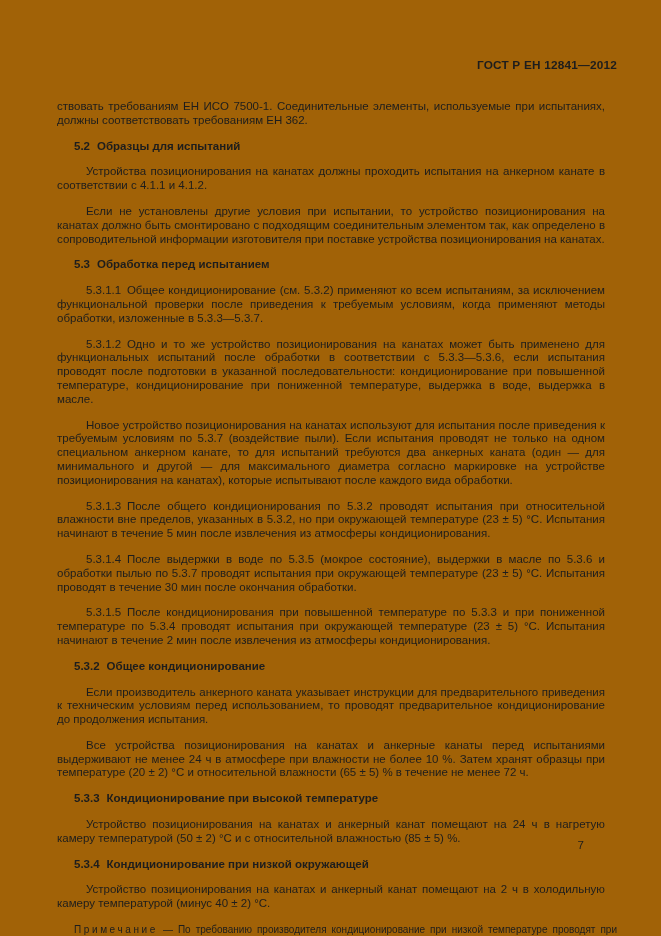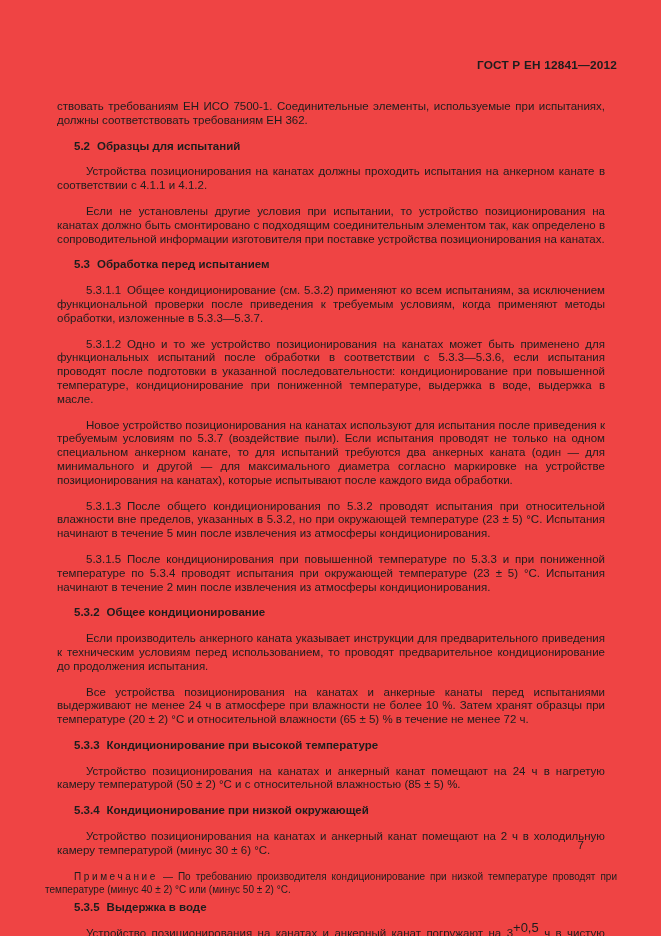--- a/index.html
+++ b/index.html
@@ -4,21 +4,21 @@
 <style>
   html, body {
     margin: 0;
     padding: 0;
     background: #ffffff;
   }
   .page {
     position: relative;
     width: 661px;
     height: 936px;
-    background: #ef4444;
+    background: #a16207;
     font-family: "Liberation Sans", sans-serif;
     color: #1d1d1d;
     overflow: hidden;
   }
   .doc-header {
     position: absolute;
     top: 58px;
     right: 44px;
     font-size: 11.8px;
     font-weight: bold;
@@ -92,34 +92,35 @@
     <p>Устройства позиционирования на канатах должны проходить испытания на анкерном канате в соответствии с 4.1.1 и 4.1.2.</p>
     <p>Если не установлены другие условия при испытании, то устройство позиционирования на канатах должно быть смонтировано с подходящим соединительным элементом так, как определено в сопроводительной информации изготовителя при поставке устройства позиционирования на канатах.</p>
 
     <div class="h3"><span class="hnum">5.3</span><span>Обработка перед испытанием</span></div>
 
 
     <p>5.3.1.1 Общее кондиционирование (см. 5.3.2) применяют ко всем испытаниям, за исключением функциональной проверки после приведения к требуемым условиям, когда применяют методы обработки, изложенные в 5.3.3—5.3.7.</p>
     <p>5.3.1.2 Одно и то же устройство позиционирования на канатах может быть применено для функциональных испытаний после обработки в соответствии с 5.3.3—5.3.6, если испытания проводят после подготовки в указанной последовательности: кондиционирование при повышенной температуре, кондиционирование при пониженной температуре, выдержка в воде, выдержка в масле.</p>
     <p>Новое устройство позиционирования на канатах используют для испытания после приведения к требуемым условиям по 5.3.7 (воздействие пыли). Если испытания проводят не только на одном специальном анкерном канате, то для испытаний требуются два анкерных каната (один — для минимального и другой — для максимального диаметра согласно маркировке на устройстве позиционирования на канатах), которые испытывают после каждого вида обработки.</p>
     <p>5.3.1.3 После общего кондиционирования по 5.3.2 проводят испытания при относительной влажности вне пределов, указанных в 5.3.2, но при окружающей температуре (23 ± 5) °С. Испытания начинают в течение 5 мин после извлечения из атмосферы кондиционирования.</p>
+    <p>5.3.1.4 После выдержки в воде по 5.3.5 (мокрое состояние), выдержки в масле по 5.3.6 и обработки пылью по 5.3.7 проводят испытания при окружающей температуре (23 ± 5) °С. Испытания проводят в течение 30 мин после окончания обработки.</p>
     <p>5.3.1.5 После кондиционирования при повышенной температуре по 5.3.3 и при пониженной температуре по 5.3.4 проводят испытания при окружающей температуре (23 ± 5) °С. Испытания начинают в течение 2 мин после извлечения из атмосферы кондиционирования.</p>
 
     <div class="h4"><span class="hnum">5.3.2</span><span>Общее кондиционирование</span></div>
 
     <p>Если производитель анкерного каната указывает инструкции для предварительного приведения к техническим условиям перед использованием, то проводят предварительное кондиционирование до продолжения испытания.</p>
     <p>Все устройства позиционирования на канатах и анкерные канаты перед испытаниями выдерживают не менее 24 ч в атмосфере при влажности не более 10 %. Затем хранят образцы при температуре (20 ± 2) °С и относительной влажности (65 ± 5) % в течение не менее 72 ч.</p>
 
     <div class="h4"><span class="hnum">5.3.3</span><span>Кондиционирование при высокой температуре</span></div>
 
     <p>Устройство позиционирования на канатах и анкерный канат помещают на 24 ч в нагретую камеру температурой (50 ± 2) °С и с относительной влажностью (85 ± 5) %.</p>
 
     <div class="h4"><span class="hnum">5.3.4</span><span>Кондиционирование при низкой окружающей</span></div>
 
-    <p>Устройство позиционирования на канатах и анкерный канат помещают на 2 ч в холодильную камеру температурой (минус 30 ± 6) °С.</p>
+    <p>Устройство позиционирования на канатах и анкерный канат помещают на 2 ч в холодильную камеру температурой (минус 40 ± 2) °С.</p>
 
     <p class="note"><span class="note-label">Примечание</span><span> — По требованию производителя кондиционирование при низкой температуре проводят при температуре (минус 40 ± 2) °С или (минус 50 ± 2) °С.</span></p>
 
     <div class="h4"><span class="hnum">5.3.5</span><span>Выдержка в воде</span></div>
 
     <p><span>Устройство позиционирования на канатах и анкерный канат погружают на 3</span><sup class="tol">+0,5</sup><span> ч в чистую пресную воду температурой 10 °С — 30 °С.</span></p>
 
   </div>
 
   <div class="page-number">7</div>

